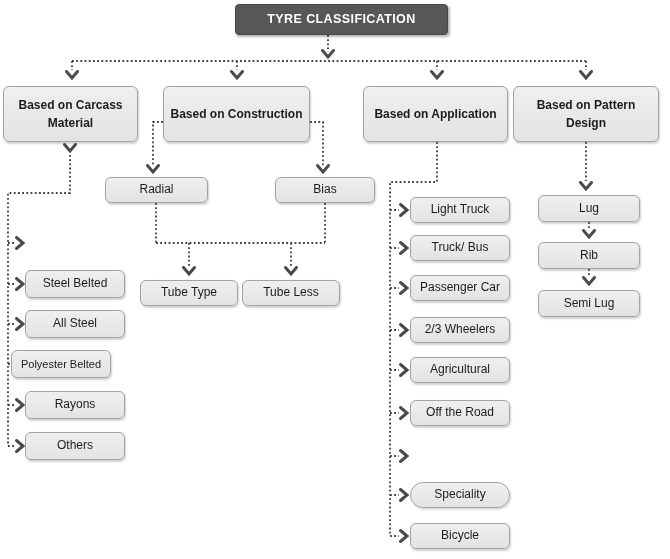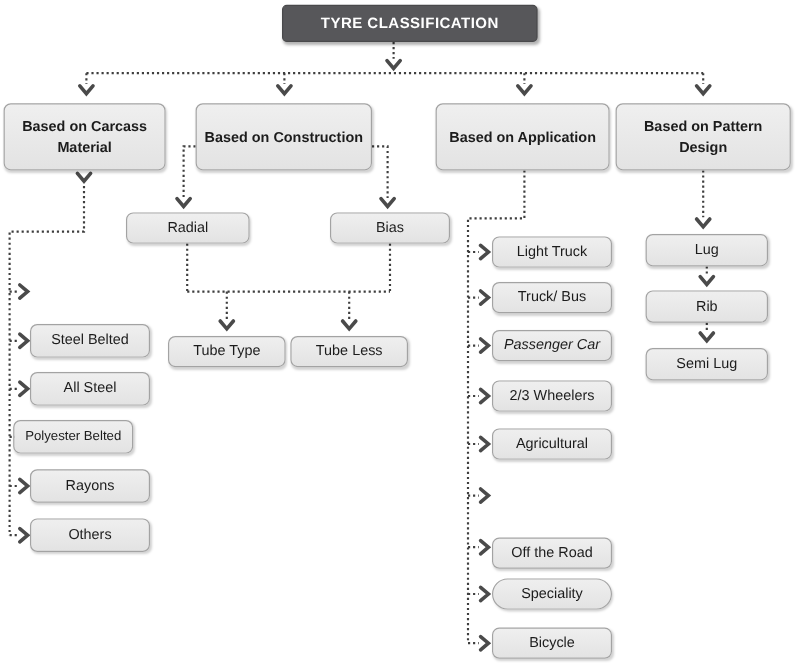--- a/index.html
+++ b/index.html
@@ -104,24 +104,24 @@
   <div class="node" style="left:25px;top:391px;width:100px;height:28px;">Rayons</div>
   <div class="node" style="left:25px;top:432px;width:100px;height:28px;">Others</div>
 
   <div class="node" style="left:105px;top:177px;width:103px;height:26px;">Radial</div>
   <div class="node" style="left:275px;top:177px;width:100px;height:26px;">Bias</div>
   <div class="node" style="left:140px;top:280px;width:98px;height:26px;">Tube Type</div>
   <div class="node" style="left:242px;top:280px;width:98px;height:26px;">Tube Less</div>
 
   <div class="node" style="left:410px;top:197px;width:100px;height:26px;">Light Truck</div>
   <div class="node" style="left:410px;top:235px;width:100px;height:26px;">Truck/ Bus</div>
-  <div class="node" style="left:410px;top:275px;width:100px;height:26px;font-style:italic;">Passenger Car</div>
+  <div class="node" style="left:410px;top:275px;width:100px;height:26px;">Passenger Car</div>
   <div class="node" style="left:410px;top:317px;width:100px;height:26px;">2/3 Wheelers</div>
   <div class="node" style="left:410px;top:357px;width:100px;height:26px;">Agricultural</div>
-  <div class="node" style="left:410px;top:400px;width:100px;height:26px;margin-top:48px;">Off the Road</div>
+  <div class="node" style="left:410px;top:400px;width:100px;height:26px;">Off the Road</div>
   <div class="node" style="left:410px;top:482px;width:100px;height:26px;border-radius:13px;">Speciality</div>
   <div class="node" style="left:410px;top:523px;width:100px;height:26px;">Bicycle</div>
 
   <div class="node" style="left:538px;top:195px;width:102px;height:27px;">Lug</div>
   <div class="node" style="left:538px;top:242px;width:102px;height:27px;">Rib</div>
   <div class="node" style="left:538px;top:290px;width:102px;height:27px;">Semi Lug</div>
 
 </div>
 
 </body></html>

